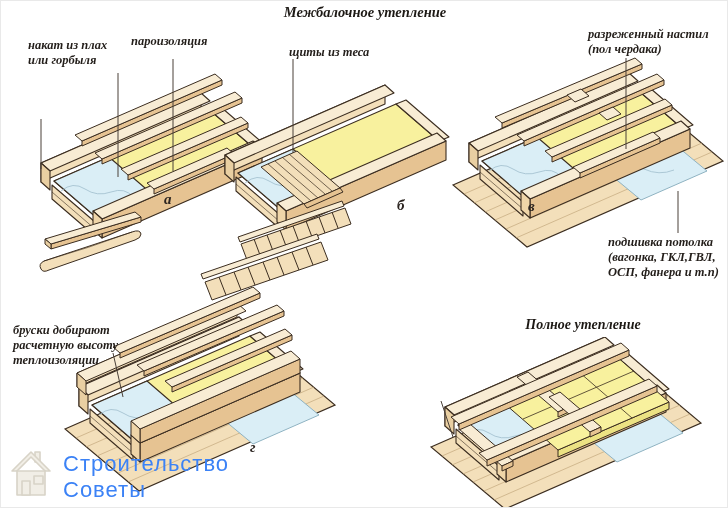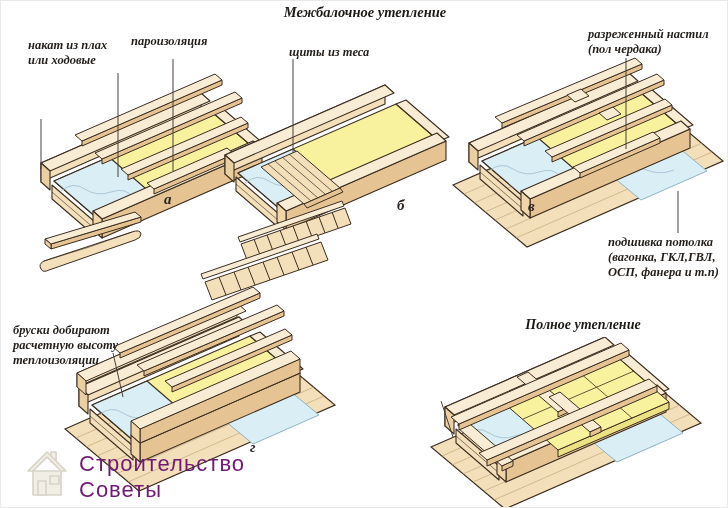--- a/index.html
+++ b/index.html
@@ -14,22 +14,22 @@
     font-size:12.5px;line-height:15px;white-space:pre-line;color:#231e1a;
   }
   .title{
     position:absolute;font-style:italic;font-weight:bold;color:#1d1915;
   }
   .letter{
     position:absolute;font-style:italic;font-size:15px;color:#2b2420;font-weight:600;
   }
   .center{text-align:center;}
   .watermark{
-    position:absolute;left:22px;top:444px;display:flex;align-items:flex-start;
-    font-family:"Liberation Sans","DejaVu Sans",sans-serif;color:#701a75;
+    position:absolute;left:6px;top:444px;display:flex;align-items:flex-start;
+    font-family:"Liberation Sans","DejaVu Sans",sans-serif;color:#3b82f6;
   }
   .wm-text{font-size:22px;line-height:26px;letter-spacing:1px;margin-left:8px;margin-top:6px;}
   svg{display:block;}
   .leaders{position:absolute;left:0;top:0;pointer-events:none;}
 </style>
 </head>
 <body>
 
 <div class="canvas">
 
@@ -217,21 +217,21 @@
       <line x1="677" y1="190" x2="677" y2="232"></line>
       <polyline points="112,352 122,396"></polyline>
       <polyline points="440,400 452,436"></polyline>
     </g>
   </svg>
 
   <div class="title center" style="left:0;top:3px;width:728px;font-size:14.5px">Межбалочное утепление</div>
   <div class="title center" style="left:492px;top:316px;width:180px;font-size:14px">Полное утепление</div>
 
   <div class="lbl" style="left:27px;top:37px">накат из плах
-или ходовые</div>
+или горбыля</div>
   <div class="lbl" style="left:130px;top:33px">пароизоляция</div>
   <div class="lbl" style="left:288px;top:44px">щиты из теса</div>
   <div class="lbl" style="left:587px;top:26px">разреженный настил
 (пол чердака)</div>
   <div class="lbl" style="left:12px;top:322px">бруски добирают
 расчетную высоту
 теплоизоляции</div>
   <div class="lbl" style="left:607px;top:234px">подшивка потолка
 (вагонка, ГКЛ,ГВЛ,
 ОСП, фанера и т.п)</div>

